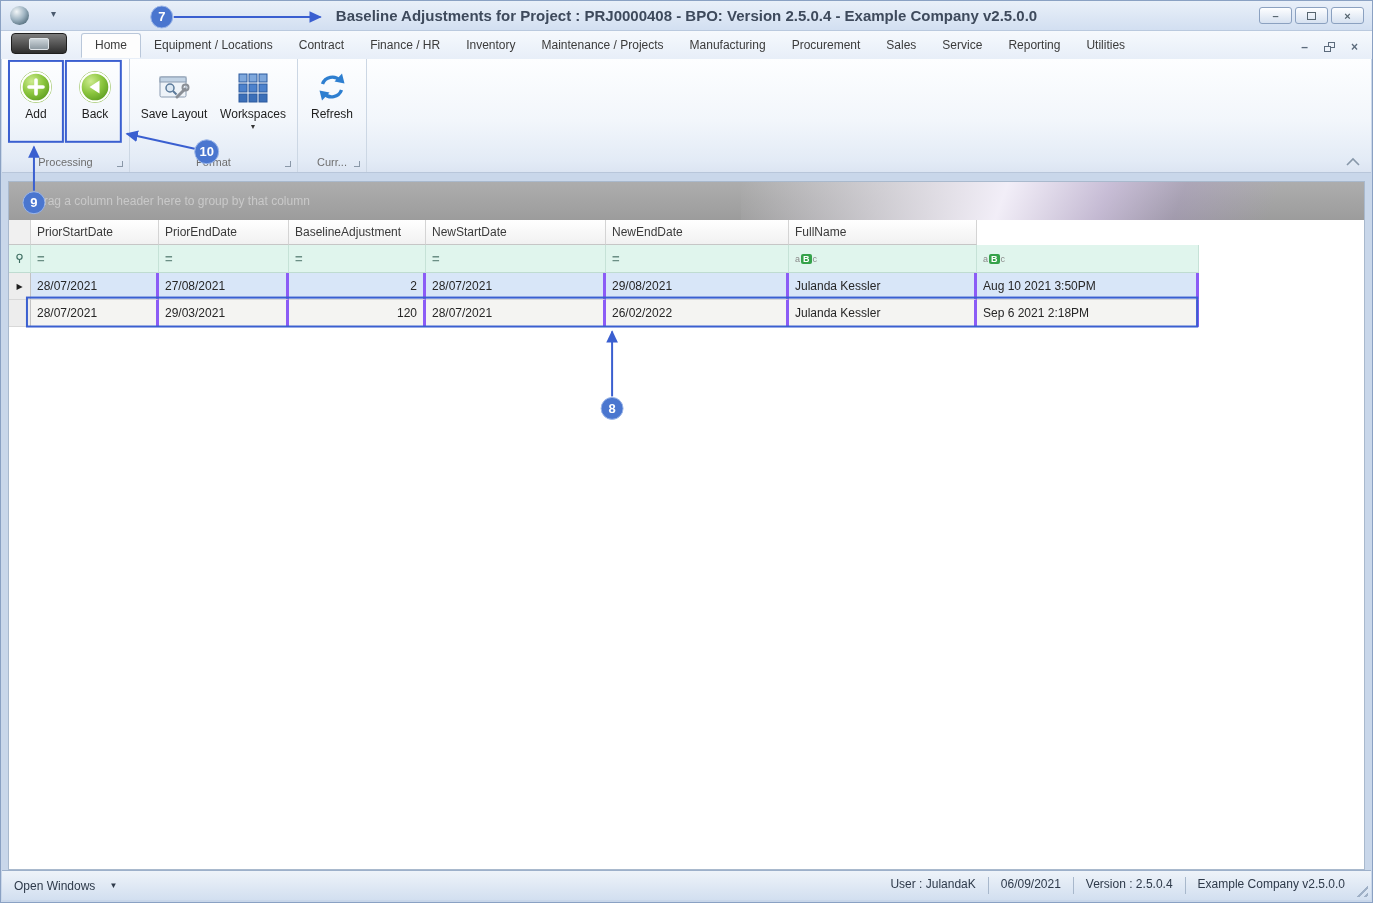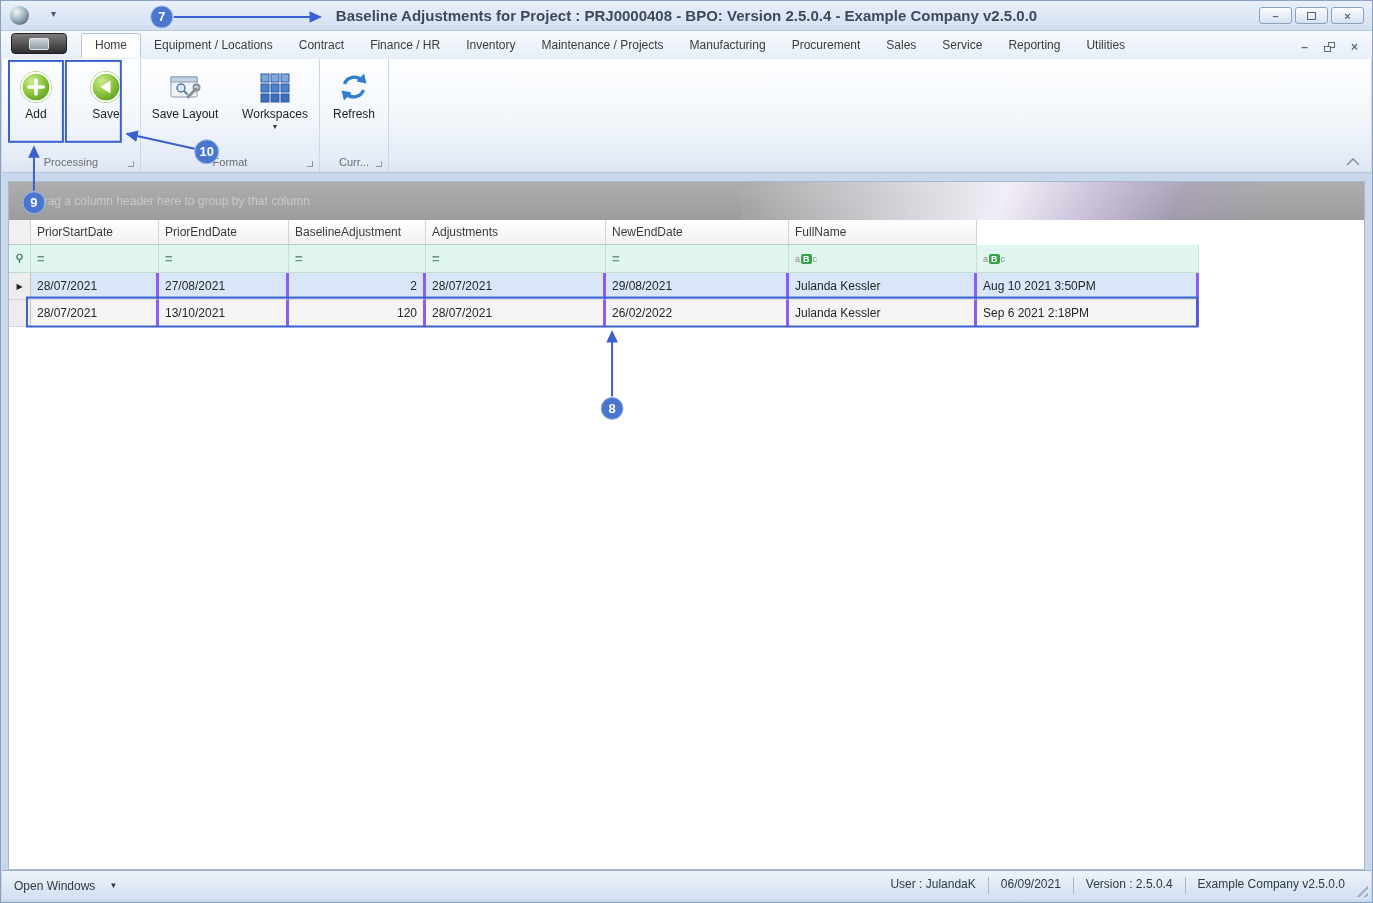--- a/index.html
+++ b/index.html
@@ -38,21 +38,21 @@
   .restore { position:relative; width:11px; height:10px; display:inline-block; }
   .restore i { position:absolute; border:1px solid #5c6b7c; }
   .restore .t { right:0; top:0; width:7px; height:6px; }
   .restore .b { left:0; bottom:0; width:7px; height:6px; background:#eef3fa; }
 
   
   .ribbon { position:absolute; top:58px; left:1px; right:1px; height:114px;
     background:linear-gradient(180deg,#fdfeff 0%,#f2f6fb 55%,#e3ebf6 90%,#dce5f2 100%);
     border-bottom:1px solid #b8c6da; display:flex; }
   .rgroup { position:relative; display:flex; flex-direction:column; border-right:1px solid #ccd7e4; padding:0 3px; }
-  .group-buttons { flex:1; display:flex; align-items:flex-start; padding:9px 3px 0; gap:14px; }
+  .group-buttons { flex:1; display:flex; align-items:flex-start; padding:9px 3px 0; gap:3px; }
   .group-label { height:18px; display:flex; align-items:center; justify-content:center;
     font-size:11px; color:#6e6e6e; padding-bottom:3px; position:relative; }
   .launcher { position:absolute; right:3px; bottom:5px; width:6px; height:6px;
     border-right:1px solid #8a98a8; border-bottom:1px solid #8a98a8; }
   .bigbtn { display:flex; flex-direction:column; align-items:center; width:56px; padding-top:2px;
     font-size:12px; color:#1e1e1e; cursor:default; }
   .bigbtn.wide { width:76px; }
   .bigbtn .bicon { width:34px; height:34px; margin-bottom:3px; }
   .bigbtn .blabel { line-height:14px; white-space:nowrap; }
   .bigbtn .ddcaret { font-size:7px; color:#333; margin-top:2px; }
@@ -179,21 +179,21 @@
             <line x1="10" y1="17" x2="24" y2="17" stroke="#fff" stroke-width="3.6" stroke-linecap="round"></line>
           </svg>
           <span class="blabel">Add</span>
         </div>
         <div class="bigbtn">
           <svg class="bicon" viewBox="0 0 34 34">
             <circle cx="17" cy="17" r="15.6" fill="none" stroke="#a9cc76" stroke-width="1"></circle>
             <circle cx="17" cy="17" r="14.3" fill="url(#gGreen)" stroke="#ffffff" stroke-width="2"></circle>
             <path d="M21.5 10.5 L11.5 17 L21.5 23.5 Z" fill="#ffffff"></path>
           </svg>
-          <span class="blabel">Save</span>
+          <span class="blabel">Back</span>
         </div>
       </div>
       <div class="group-label">
         <span>Processing</span>
         <i class="launcher"></i>
       </div>
     </div>
 
     <div class="rgroup">
       <div class="group-buttons">
@@ -259,21 +259,21 @@
       <span class="streak"></span>
     </div>
 
     <div class="gtable">
 
       <div class="grow hdr">
         <div class="ind"></div>
         <div>PriorStartDate</div>
         <div>PriorEndDate</div>
         <div>BaselineAdjustment</div>
-        <div>Adjustments</div>
+        <div>NewStartDate</div>
         <div>NewEndDate</div>
         <div>FullName</div>
       </div>
 
       <div class="grow frow">
         <div>
           <svg width="11" height="13" viewBox="0 0 11 13">
             <circle cx="5.5" cy="4.5" r="3.2" fill="none" stroke="#3e6e62" stroke-width="1.4"></circle>
             <line x1="5.5" y1="8" x2="5.5" y2="12" stroke="#3e6e62" stroke-width="1.4"></line>
           </svg>
@@ -304,21 +304,21 @@
         <div class="num">2</div>
         <div>28/07/2021</div>
         <div>29/08/2021</div>
         <div>Julanda Kessler</div>
         <div>Aug 10 2021  3:50PM</div>
       </div>
 
       <div class="grow drow alt">
         <div class="ind"></div>
         <div>28/07/2021</div>
-        <div>13/10/2021</div>
+        <div>29/03/2021</div>
         <div class="num">120</div>
         <div>28/07/2021</div>
         <div>26/02/2022</div>
         <div>Julanda Kessler</div>
         <div>Sep  6 2021  2:18PM</div>
       </div>
 
     </div>
   </div>
 

